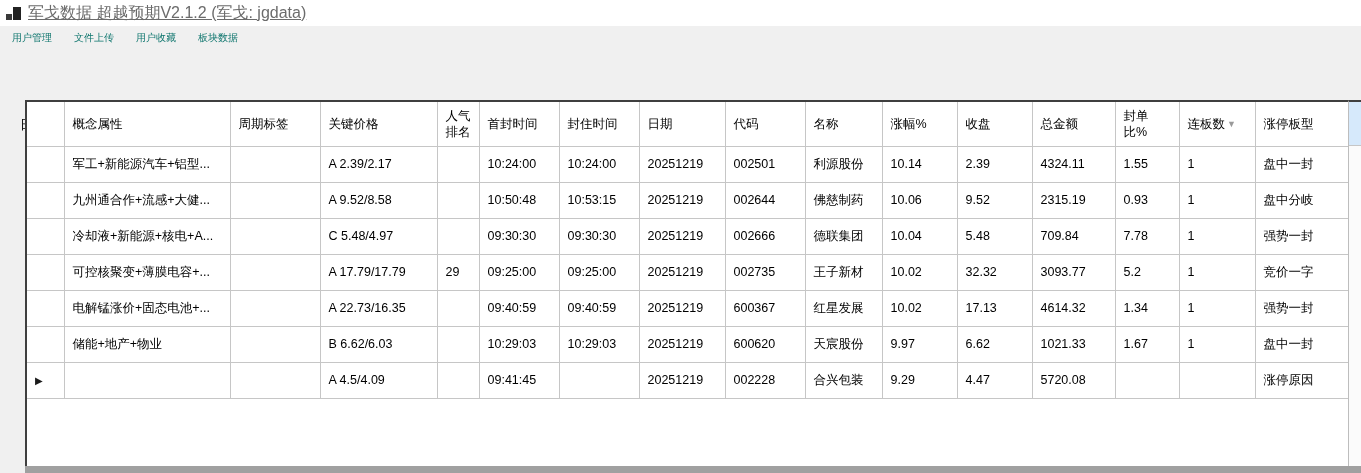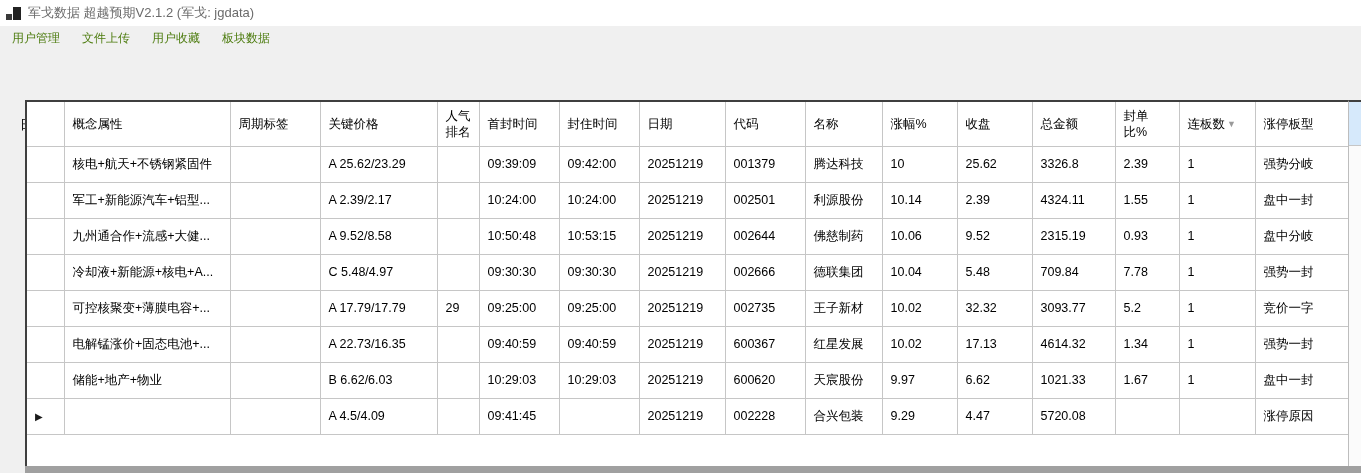--- a/index.html
+++ b/index.html
@@ -10,27 +10,27 @@
     position:relative;
   }
   
   .titlebar{
     position:absolute; left:0; top:0; width:1361px; height:26px;
     background:#ffffff; display:flex; align-items:center; padding-left:6px;
   }
   .app-icon{ width:15px; height:13px; position:relative; margin-right:7px; }
   .app-icon .b1{ position:absolute; left:0; bottom:0; width:6px; height:6px; background:#3a3a3a; }
   .app-icon .b2{ position:absolute; left:7px; top:0; width:8px; height:13px; background:#222; }
-  .title-text{ color:#6b6b6b; font-size:13px; }
+  .title-text{ color:#6b6b6b; font-size:16px;text-decoration:underline; }
   
   .menubar{
     position:absolute; left:0; top:26px; width:1361px; height:24px;
     background:#f0f0f0; display:flex; align-items:center; padding-left:9px;
   }
-  .menu-item{ margin-right:16px; padding:4px 3px; font-size:12px; color:#4d7c0f; cursor:default; }
+  .menu-item{ margin-right:16px; padding:4px 3px; font-size:10px; color:#0f766e; cursor:default; }
   
   .toolbar{ position:absolute; left:0; top:50px; width:1361px; height:50px; background:#f0f0f0; }
   .tb-label{ position:absolute; font-size:13px; color:#000; top:66px; }
   .tb-input{
     position:absolute; top:60px; height:23px; background:#fff;
     border:2px solid #6d6d6d; outline:none; font-size:13px; padding:0 4px;
     font-family:inherit;
   }
   .tb-btn{
     position:absolute; height:24px; background:#e1e1e1; border:1px solid #adadad;
@@ -139,38 +139,20 @@
               <span>连板数</span>
               <span class="sort-caret">▼</span>
             </span>
           </th>
           <th>涨停板型</th>
         </tr>
       </thead>
       <tbody>
         <tr>
           <td class="row-indicator"></td>
-          <td>核电+航天+不锈钢紧固件</td>
-          <td></td>
-          <td>A 25.62/23.29</td>
-          <td></td>
-          <td>09:39:09</td>
-          <td>09:42:00</td>
-          <td>20251219</td>
-          <td>001379</td>
-          <td>腾达科技</td>
-          <td>10</td>
-          <td>25.62</td>
-          <td>3326.8</td>
-          <td>2.39</td>
-          <td>1</td>
-          <td>强势分岐</td>
-        </tr>
-        <tr>
-          <td class="row-indicator"></td>
           <td>军工+新能源汽车+铝型...</td>
           <td></td>
           <td>A 2.39/2.17</td>
           <td></td>
           <td>10:24:00</td>
           <td>10:24:00</td>
           <td>20251219</td>
           <td>002501</td>
           <td>利源股份</td>
           <td>10.14</td>

